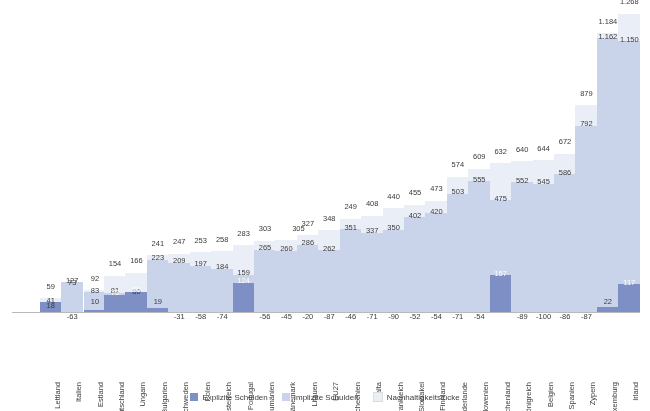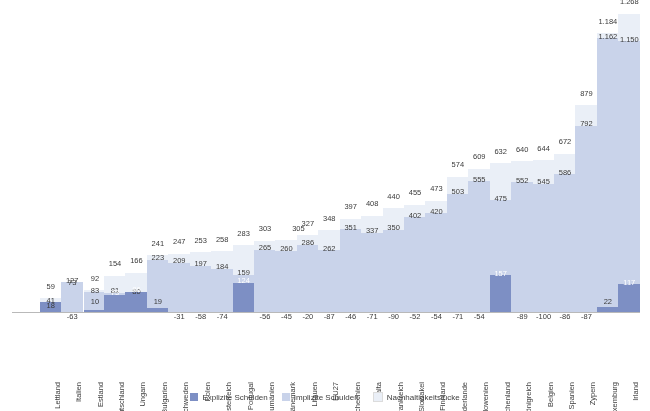--- a/index.html
+++ b/index.html
@@ -195,21 +195,21 @@
       <div class="col" style="left: 278.286px; height: 306px;">
         <div class="seg seg-gap" style="bottom: 0px; height: 81.9138px;"></div>
         <div class="seg seg-imp" style="bottom: 0px; height: 61.6708px;"></div>
         <div class="seg-label" style="bottom: 85.9138px;">348</div>
         <div class="seg-label" style="bottom: 55.6708px;">262</div>
         <div class="seg-label" style="bottom: -12px;">-87</div>
       </div>
       <div class="col" style="left: 299.714px; height: 306px;">
         <div class="seg seg-gap" style="bottom: 0px; height: 93.4477px;"></div>
         <div class="seg seg-imp" style="bottom: 0px; height: 82.62px;"></div>
-        <div class="seg-label" style="bottom: 97.4477px;">397</div>
+        <div class="seg-label" style="bottom: 97.4477px;">249</div>
         <div class="seg-label" style="bottom: 76.62px; margin-top: 25px;">351</div>
         <div class="seg-label" style="bottom: -12px;">-46</div>
       </div>
       <div class="col" style="left: 321.143px; height: 306px;">
         <div class="seg seg-gap" style="bottom: 0px; height: 96.0369px;"></div>
         <div class="seg seg-imp" style="bottom: 0px; height: 79.3246px;"></div>
         <div class="seg-label" style="bottom: 100.037px;">408</div>
         <div class="seg-label" style="bottom: 73.3246px;">337</div>
         <div class="seg-label" style="bottom: -12px;">-71</div>
       </div>

